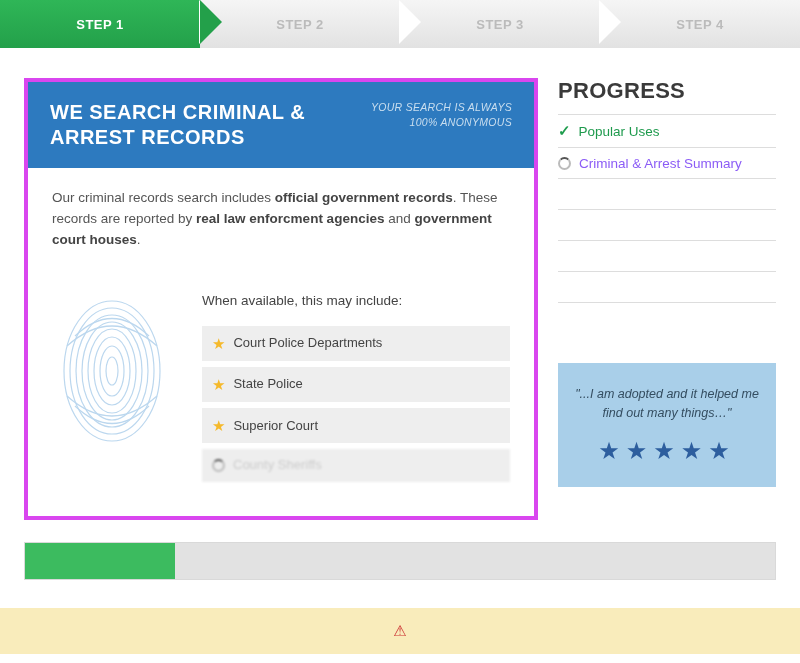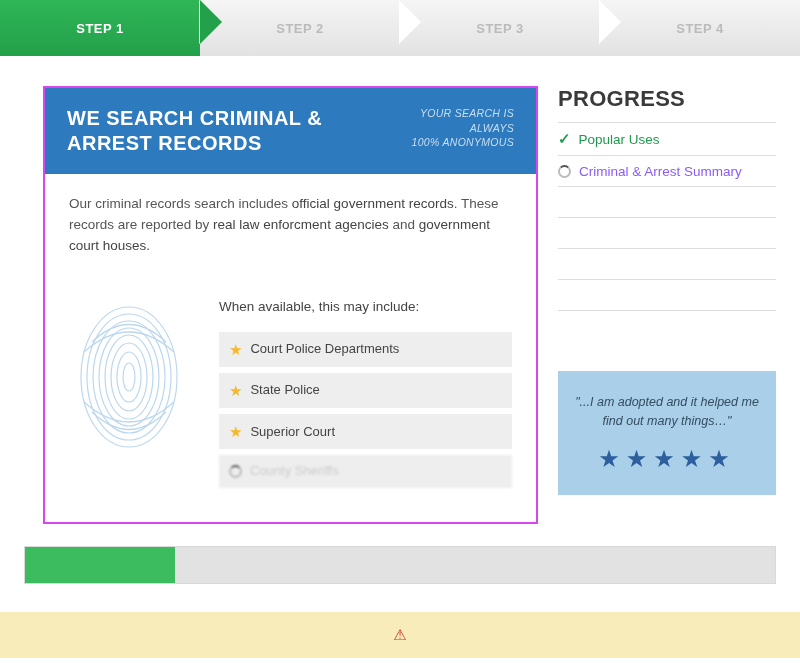--- a/index.html
+++ b/index.html
@@ -7,21 +7,21 @@
     font-family: 'Segoe UI', Arial, sans-serif;
     background: #ffffff;
     width: 800px;
     height: 663px;
     overflow: hidden;
   }
 
   
   .step-bar {
     display: flex;
-    height: 56px;
+    height: 48px;
     background: linear-gradient(to bottom, #f5f5f5, #e2e2e2);
     position: relative;
   }
   .step {
     flex: 1;
     display: flex;
     align-items: center;
     justify-content: center;
     font-weight: 700;
     font-size: 13px;
@@ -56,22 +56,21 @@
   .step.active::before { display:none; }
 
   
   .wrapper {
     display: flex;
     gap: 20px;
     padding: 30px 24px 16px;
   }
   .left {
     flex: 1;
-    border: 2px solid #d946ef;
-    margin-left: 19px;
+    border: 4px solid #d946ef;
   }
   .right {
     width: 218px;
   }
 
   
   .panel-header {
     background: #2d7abf;
     color: #fff;
     padding: 18px 22px;
@@ -95,21 +94,21 @@
     font-style: italic;
   }
 
   .panel-body {
     padding: 20px 24px 28px;
     color: #555;
     font-size: 13.5px;
     line-height: 1.55;
   }
 
-  .body-desc b { font-weight: 400; color:#444; }
+  .body-desc b { font-weight: 700; color:#444; }
 
   .includes-row {
     display: flex;
     margin-top: 40px;
     gap: 30px;
     align-items: flex-start;
   }
   .fingerprint {
     width: 120px;
     height: 160px;

